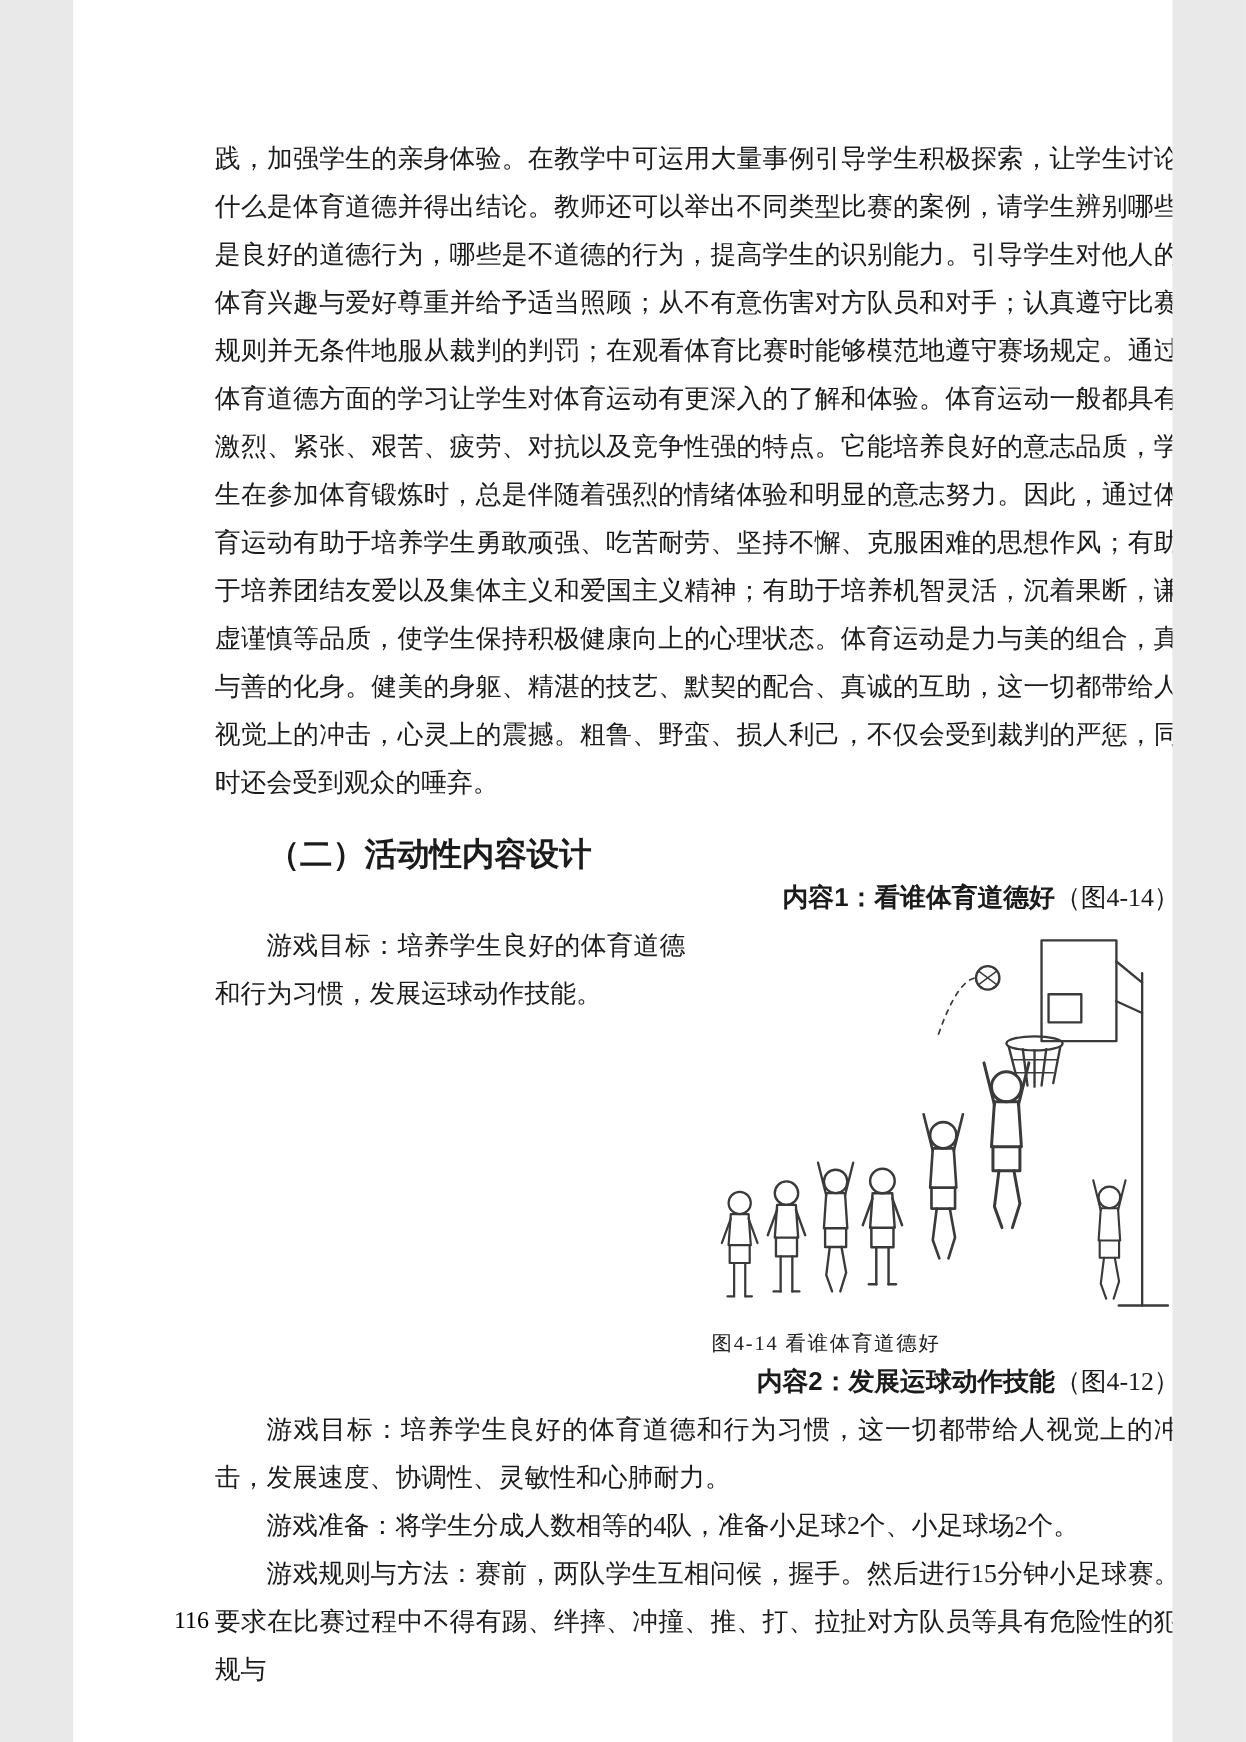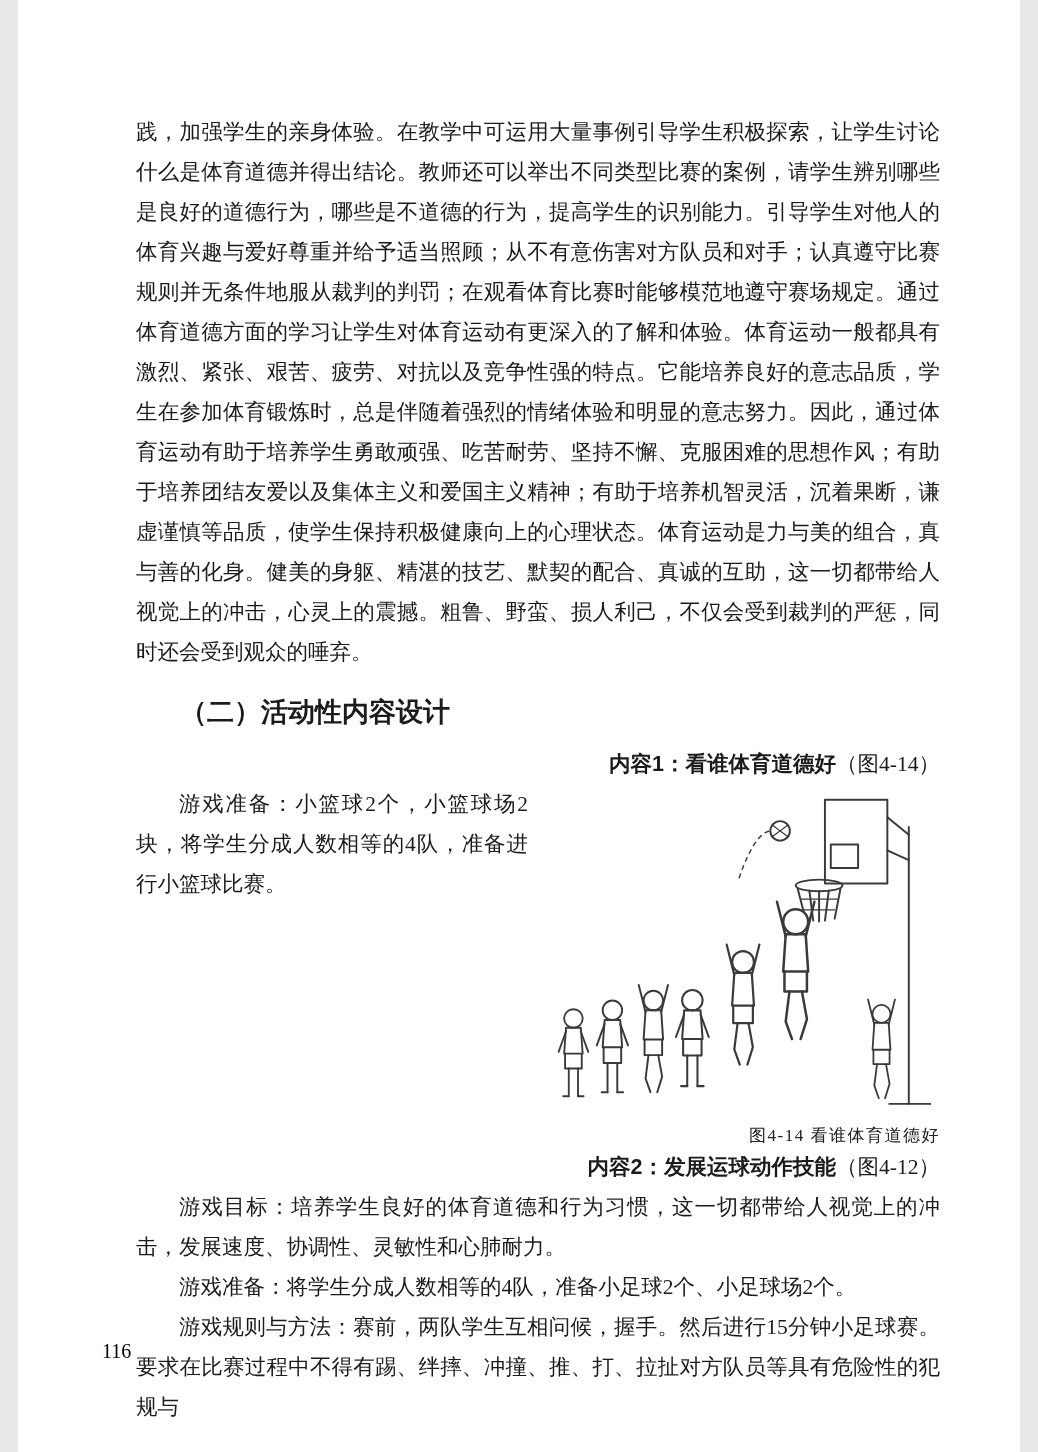--- a/index.html
+++ b/index.html
@@ -1,56 +1,56 @@
 <!DOCTYPE html>
 <html><head>
 <meta charset="utf-8">
 <style>
   html,body{margin:0;padding:0;background:#e9e9e9;}
   .page{
-    width:1002px;height:1452px;background:#ffffff;position:relative;overflow:hidden;
+    width:916px;height:1452px;background:#ffffff;position:relative;overflow:hidden;
     font-family:"Liberation Serif","DejaVu Serif",serif;color:#1b1b1b;margin:0 auto;
   }
   .content{position:absolute;left:118px;top:112px;width:804px;}
   .par{font-size:21.5px;line-height:40px;text-align:justify;margin:0;}
   .indent{text-indent:2em;}
   .no-indent{text-indent:0;}
   .section-heading{
     font-family:"Liberation Sans","DejaVu Sans",sans-serif;
-    font-weight:700;font-size:27px;line-height:1.2;margin:24px 0 16px;padding-left:44px;
+    font-weight:700;font-size:27px;line-height:1.2;margin:24px 0 0;padding-left:44px;
   }
   .subhead{font-size:21.5px;line-height:40px;margin:0;text-indent:2em;text-align:right;}
   .subhead .bold{font-family:"Liberation Sans","DejaVu Sans",sans-serif;font-weight:700;}
   .fig-row{display:flex;align-items:flex-start;}
   .col-text{width:392px;flex:0 0 392px;}
   figure.fig{margin:4px 0 0 0;flex:1;padding-left:22px;box-sizing:border-box;}
   figure.fig svg{display:block;width:100%;height:auto;}
   figcaption{
-    font-size:17px;text-align:right;margin-top:12px;letter-spacing:1.5px;color:#222;
+    font-size:17px;text-align:left;margin-top:12px;letter-spacing:1.5px;color:#222;
   }
   .pageno{
     position:absolute;left:84px;top:1340px;font-size:20px;
     font-family:"Liberation Serif","DejaVu Serif",serif;color:#000000;
   }
 </style>
 </head>
 <body>
 
 <div class="page">
   <div class="content">
 
     <p class="par no-indent">践，加强学生的亲身体验。在教学中可运用大量事例引导学生积极探索，让学生讨论什么是体育道德并得出结论。教师还可以举出不同类型比赛的案例，请学生辨别哪些是良好的道德行为，哪些是不道德的行为，提高学生的识别能力。引导学生对他人的体育兴趣与爱好尊重并给予适当照顾；从不有意伤害对方队员和对手；认真遵守比赛规则并无条件地服从裁判的判罚；在观看体育比赛时能够模范地遵守赛场规定。通过体育道德方面的学习让学生对体育运动有更深入的了解和体验。体育运动一般都具有激烈、紧张、艰苦、疲劳、对抗以及竞争性强的特点。它能培养良好的意志品质，学生在参加体育锻炼时，总是伴随着强烈的情绪体验和明显的意志努力。因此，通过体育运动有助于培养学生勇敢顽强、吃苦耐劳、坚持不懈、克服困难的思想作风；有助于培养团结友爱以及集体主义和爱国主义精神；有助于培养机智灵活，沉着果断，谦虚谨慎等品质，使学生保持积极健康向上的心理状态。体育运动是力与美的组合，真与善的化身。健美的身躯、精湛的技艺、默契的配合、真诚的互助，这一切都带给人视觉上的冲击，心灵上的震撼。粗鲁、野蛮、损人利己，不仅会受到裁判的严惩，同时还会受到观众的唾弃。</p>
 
     <h2 class="section-heading">（二）活动性内容设计</h2>
 
     <p class="subhead"><span class="bold">内容1：看谁体育道德好</span><span>（图4-14）</span></p>
 
     <div class="fig-row">
       <div class="col-text">
-        <p class="par indent">游戏准备：小篮球2个，小篮球场2块，将学生分成人数相等的4队，准备进行小篮球比赛。</p>
+        <p class="par indent">游戏目标：培养学生良好的体育道德和行为习惯，发展运球动作技能。</p>
       </div>
 
       <figure class="fig">
         <svg viewBox="0 0 400 332" xmlns="http://www.w3.org/2000/svg" aria-hidden="true">
           <defs>
             <g id="kid-stand">
               <circle cx="0" cy="-88" r="10" fill="#fff"></circle>
               <path d="M-8 -78 L8 -78 L10 -50 L-10 -50 Z"></path>
               <path d="M-8 -74 L-16 -52"></path>
               <path d="M8 -74 L16 -52"></path>

